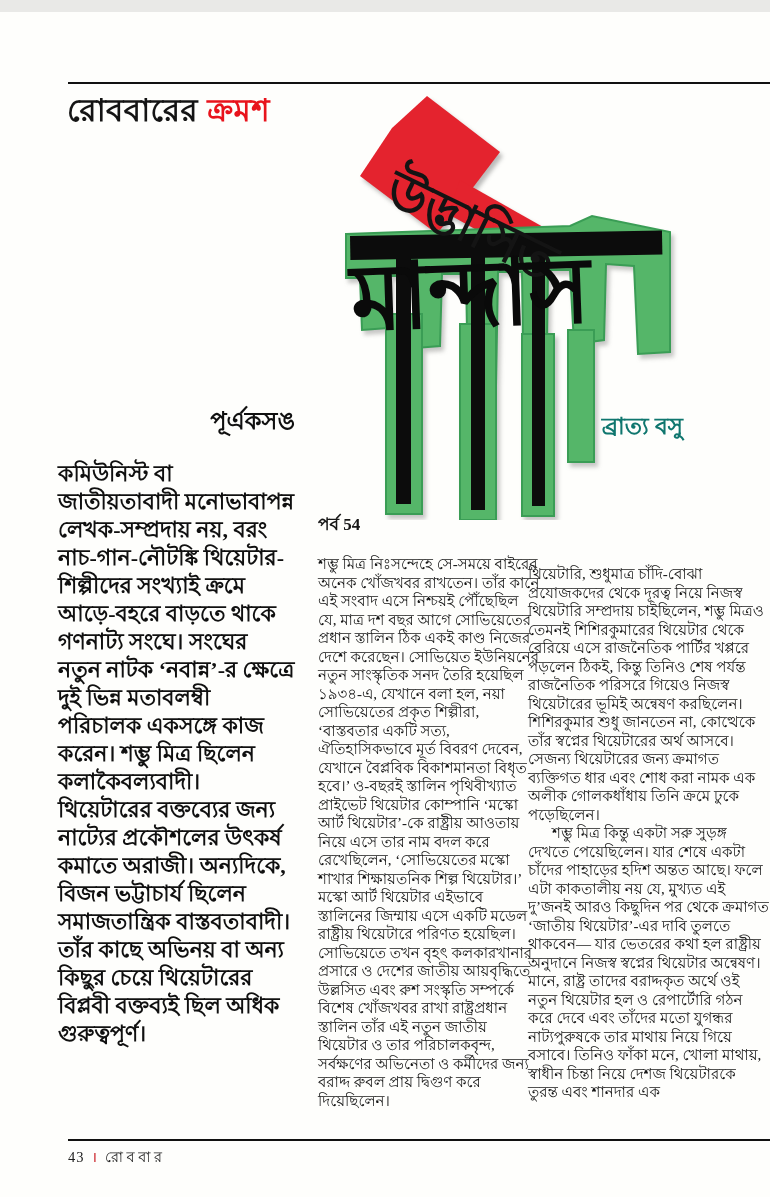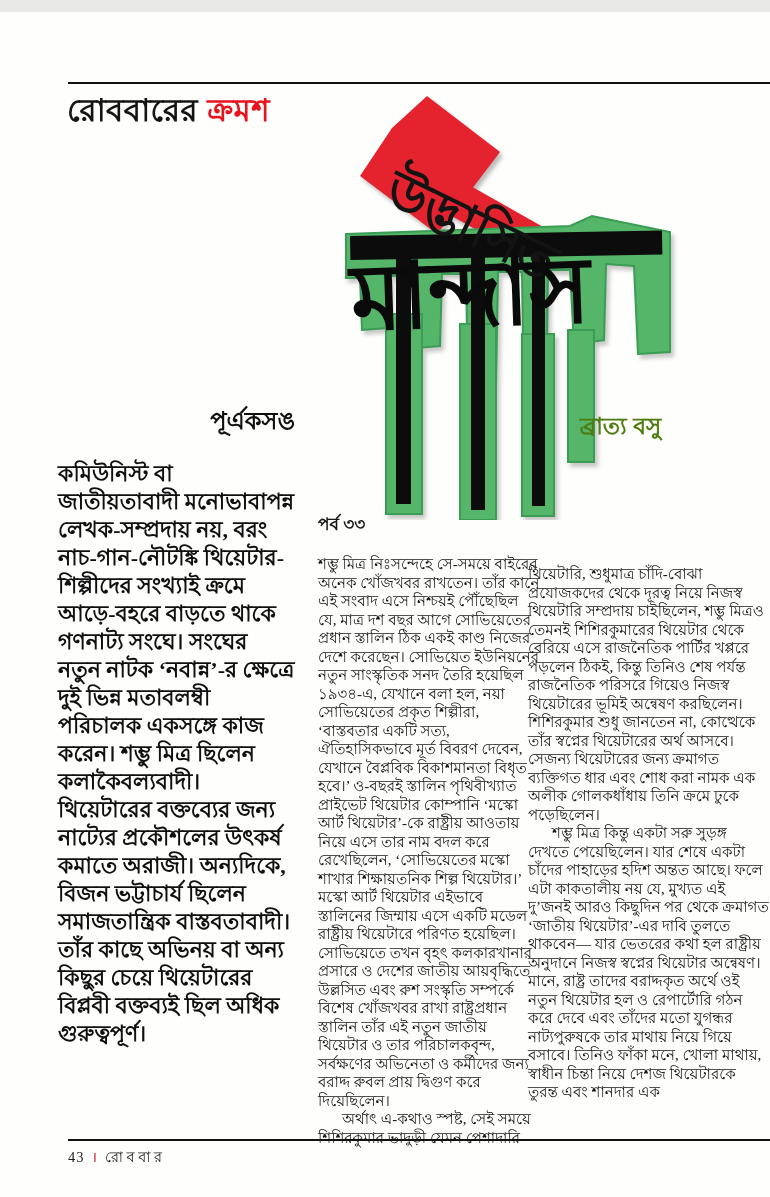--- a/index.html
+++ b/index.html
@@ -12,22 +12,22 @@
   .top-rule{left:68px;right:0;top:70px;height:2px;}
   .footer-rule{left:68px;right:0;top:1127px;height:2px;}
   .header{
     position:absolute;left:67px;top:74px;font-size:31px;font-weight:600;
     letter-spacing:.5px;white-space:nowrap;
   }
   .header .brand{color:#141414;}
   .header .cont{color:#e8131c;margin-left:9px;}
   .masthead{position:absolute;left:340px;top:72px;width:430px;height:436px;}
   .author{
-    position:absolute;left:558px;top:396px;width:125px;text-align:center;
-    color:#4d7c0f;font-size:23px;font-weight:700;
+    position:absolute;left:558px;top:396px;width:125px;text-align:right;
+    color:#0f766e;font-size:23px;font-weight:700;
   }
   .intro-head{
     position:absolute;left:65px;top:390px;width:230px;text-align:right;
     font-size:24px;font-weight:700;color:#101010;
     font-family:"Liberation Serif", serif;
   }
   .intro-text{
     position:absolute;left:58px;top:448px;width:237px;
     font-size:22px;line-height:28px;font-weight:700;color:#101010;
     font-family:"Liberation Serif", serif;
@@ -87,25 +87,24 @@
       <text x="42" y="118" font-size="52" font-weight="700" fill="#141414" font-family="Liberation Sans, sans-serif" transform="rotate(26 42 118)">উদ্ভাসিত</text>
       <text x="12" y="246" font-size="92" font-weight="700" fill="#0a0a0a" font-family="Liberation Sans, sans-serif" transform="rotate(-2 12 246)">মান্দাস</text>
     </svg>
   </div>
 
   <div class="author">ব্রাত্য বসু</div>
 
   <div class="intro-head">পূর্একসঙ</div>
   <div class="intro-text">কমিউনিস্ট বা জাতীয়তাবাদী মনোভাবাপন্ন লেখক-সম্প্রদায় নয়, বরং নাচ-গান-নৌটঙ্কি থিয়েটার-শিল্পীদের সংখ্যাই ক্রমে আড়ে-বহরে বাড়তে থাকে গণনাট্য সংঘে। সংঘের নতুন নাটক ‘নবান্ন’-র ক্ষেত্রে দুই ভিন্ন মতাবলম্বী পরিচালক একসঙ্গে কাজ করেন। শম্ভু মিত্র ছিলেন কলাকৈবল্যবাদী। থিয়েটারের বক্তব্যের জন্য নাট্যের প্রকৌশলের উৎকর্ষ কমাতে অরাজী। অন্যদিকে, বিজন ভট্টাচার্য ছিলেন সমাজতান্ত্রিক বাস্তবতাবাদী। তাঁর কাছে অভিনয় বা অন্য কিছুর চেয়ে থিয়েটারের বিপ্লবী বক্তব্যই ছিল অধিক গুরুত্বপূর্ণ।</div>
 
-  <div class="episode">পর্ব ৩৩</div>
+  <div class="episode">পর্ব 54</div>
 
   <div class="col col-1">
     <p>শম্ভু মিত্র নিঃসন্দেহে সে-সময়ে বাইরের অনেক খোঁজখবর রাখতেন। তাঁর কানে এই সংবাদ এসে নিশ্চয়ই পৌঁছেছিল যে, মাত্র দশ বছর আগে সোভিয়েতের প্রধান স্তালিন ঠিক একই কাণ্ড নিজের দেশে করেছেন। সোভিয়েত ইউনিয়নের নতুন সাংস্কৃতিক সনদ তৈরি হয়েছিল ১৯৩৪-এ, যেখানে বলা হল, নয়া সোভিয়েতের প্রকৃত শিল্পীরা, ‘বাস্তবতার একটি সত্য, ঐতিহাসিকভাবে মূর্ত বিবরণ দেবেন, যেখানে বৈপ্লবিক বিকাশমানতা বিধৃত হবে।’ ও-বছরই স্তালিন পৃথিবীখ্যাত প্রাইভেট থিয়েটার কোম্পানি ‘মস্কো আর্ট থিয়েটার’-কে রাষ্ট্রীয় আওতায় নিয়ে এসে তার নাম বদল করে রেখেছিলেন, ‘সোভিয়েতের মস্কো শাখার শিক্ষায়তনিক শিল্প থিয়েটার।’ মস্কো আর্ট থিয়েটার এইভাবে স্তালিনের জিম্মায় এসে একটি মডেল রাষ্ট্রীয় থিয়েটারে পরিণত হয়েছিল। সোভিয়েতে তখন বৃহৎ কলকারখানার প্রসারে ও দেশের জাতীয় আয়বৃদ্ধিতে উল্লসিত এবং রুশ সংস্কৃতি সম্পর্কে বিশেষ খোঁজখবর রাখা রাষ্ট্রপ্রধান স্তালিন তাঁর এই নতুন জাতীয় থিয়েটার ও তার পরিচালকবৃন্দ, সর্বক্ষণের অভিনেতা ও কর্মীদের জন্য বরাদ্দ রুবল প্রায় দ্বিগুণ করে দিয়েছিলেন।</p>
-    <p class="indented">অর্থাৎ এ-কথাও স্পষ্ট, সেই সময়ে শিশিরকুমার ভাদুড়ী যেমন পেশাদারি</p>
   </div>
 
   <div class="col col-2">
     <p>থিয়েটারি, শুধুমাত্র চাঁদি-বোঝা প্রযোজকদের থেকে দূরত্ব নিয়ে নিজস্ব থিয়েটারি সম্প্রদায় চাইছিলেন, শম্ভু মিত্রও তেমনই শিশিরকুমারের থিয়েটার থেকে বেরিয়ে এসে রাজনৈতিক পার্টির খপ্পরে পড়লেন ঠিকই, কিন্তু তিনিও শেষ পর্যন্ত রাজনৈতিক পরিসরে গিয়েও নিজস্ব থিয়েটারের ভূমিই অন্বেষণ করছিলেন। শিশিরকুমার শুধু জানতেন না, কোত্থেকে তাঁর স্বপ্নের থিয়েটারের অর্থ আসবে। সেজন্য থিয়েটারের জন্য ক্রমাগত ব্যক্তিগত ধার এবং শোধ করা নামক এক অলীক গোলকধাঁধায় তিনি ক্রমে ঢুকে পড়েছিলেন।</p>
     <p class="indented">শম্ভু মিত্র কিন্তু একটা সরু সুড়ঙ্গ দেখতে পেয়েছিলেন। যার শেষে একটা চাঁদের পাহাড়ের হদিশ অন্তত আছে। ফলে এটা কাকতালীয় নয় যে, মুখ্যত এই দু’জনই আরও কিছুদিন পর থেকে ক্রমাগত ‘জাতীয় থিয়েটার’-এর দাবি তুলতে থাকবেন— যার ভেতরের কথা হল রাষ্ট্রীয় অনুদানে নিজস্ব স্বপ্নের থিয়েটার অন্বেষণ। মানে, রাষ্ট্র তাদের বরাদ্দকৃত অর্থে ওই নতুন থিয়েটার হল ও রেপার্টোরি গঠন করে দেবে এবং তাঁদের মতো যুগন্ধর নাট্যপুরুষকে তার মাথায় নিয়ে গিয়ে বসাবে। তিনিও ফাঁকা মনে, খোলা মাথায়, স্বাধীন চিন্তা নিয়ে দেশজ থিয়েটারকে তুরন্ত এবং শানদার এক</p>
   </div>
 
   <div class="rule footer-rule"></div>
   <div class="footer">
     <span>43</span><span class="sep">।</span><span class="mag">রোববার</span>

